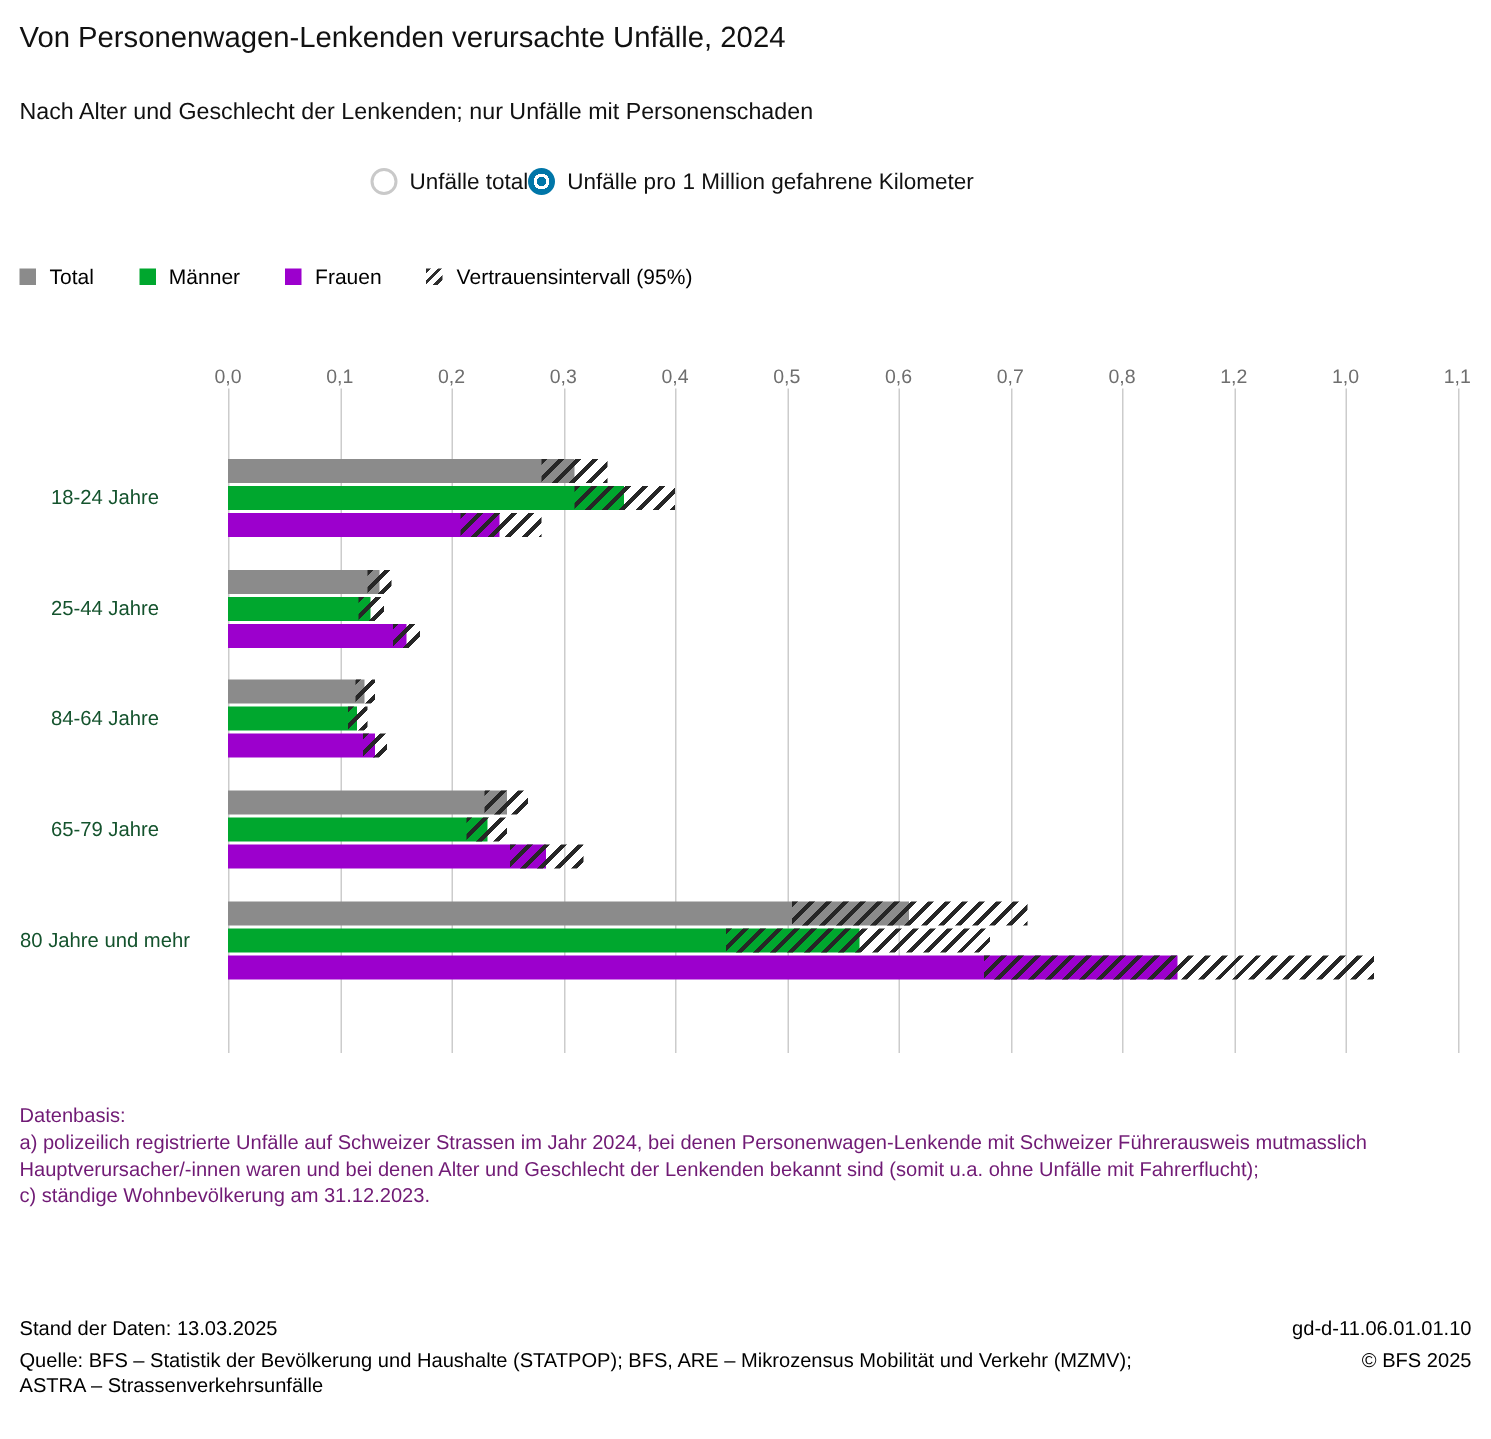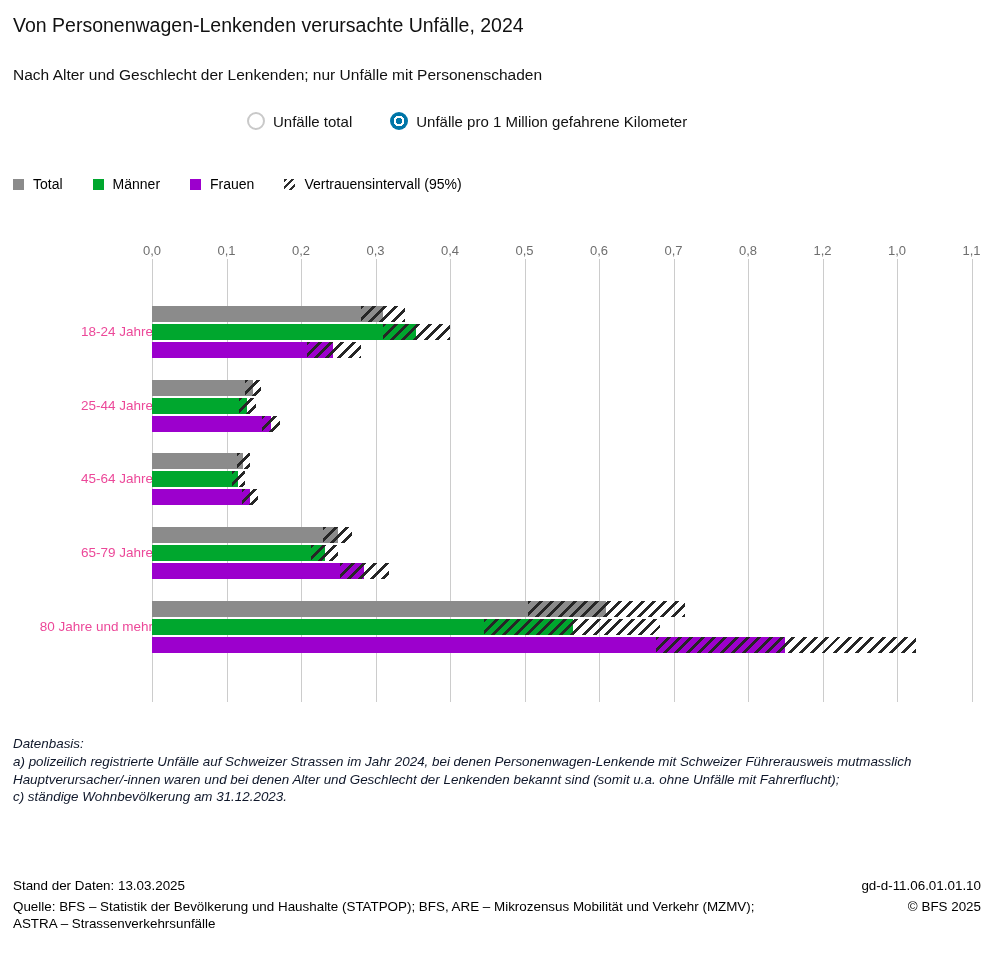--- a/index.html
+++ b/index.html
@@ -1,37 +1,37 @@
 <!DOCTYPE html>
 <html style="--accent: #0076a8;"><head>
 <meta charset="utf-8">
 <style>
   html,body{margin:0;padding:0;background:#fff;}
   body{width:994px;height:959px;overflow:hidden;font-family:"Liberation Sans",sans-serif;color:#1a1a1a;}
   .page{position:relative;width:994px;height:959px;background:#fff;}
   .title{position:absolute;top:14px;left:13px;font-size:19.5px;font-weight:400;color:#111;}
   .subtitle{position:absolute;top:66px;left:13px;font-size:15.5px;font-weight:400;color:#111;}
-  .radio-row{position:absolute;top:112px;left:247px;display:flex;align-items:center;gap:38px;}
+  .radio-row{position:absolute;top:112px;left:247px;display:flex;align-items:center;}
   .radio-item{display:flex;align-items:center;gap:8px;cursor:pointer;}
   .radio{width:18px;height:18px;border-radius:50%;box-sizing:border-box;flex:0 0 auto;}
   .radio-off{border:2px solid #c9c9c9;background:#fff;}
   .radio-on{background:radial-gradient(circle,var(--accent) 0 3.2px,#fff 3.3px 5.2px,var(--accent) 5.3px);}
   .radio-label{font-size:15px;color:#111;}
   .legend{position:absolute;top:176px;left:13px;display:flex;align-items:center;gap:30px;}
   .legend-item{display:flex;align-items:center;gap:9px;cursor:pointer;}
   .swatch{width:11px;height:11px;flex:0 0 auto;}
   .swatch-hatch{background:repeating-linear-gradient(135deg,#2e2e2e 0 2.2px,#fff 2.2px 5.5px);}
   .legend-label{font-size:14px;color:#000000;}
   .chart{position:absolute;top:243px;left:0;width:994px;height:465px;}
   .xtick{position:absolute;top:0;width:44px;margin-left:-22px;text-align:center;font-size:13px;color:#6e6e6e;}
   .gridline{position:absolute;top:16px;width:1px;height:443px;background:#cccccc;}
-  .cat-label{position:absolute;left:13px;width:140px;text-align:right;font-size:13.5px;color:#ec4899;}
+  .cat-label{position:absolute;left:0;width:140px;text-align:center;font-size:13.5px;color:#14532d;}
   .bar{position:absolute;height:16px;}
   .ci{position:absolute;height:16px;background:repeating-linear-gradient(135deg,#262626 0 2.8px,rgba(255,255,255,0) 2.8px 8px);}
-  .footnotes{position:absolute;top:735px;left:13px;width:968px;font-size:13.4px;line-height:1.33;color:#0f172a;font-style:italic;}
+  .footnotes{position:absolute;top:735px;left:13px;width:968px;font-size:13.4px;line-height:1.33;color:#701a75;}
   .meta-row{position:absolute;left:13px;width:968px;display:flex;justify-content:space-between;align-items:flex-start;font-size:13.4px;line-height:1.3;color:#000;}
   .meta-stand{top:877px;}
   .meta-quelle{top:898px;justify-content:space-between;}
   .meta-left{max-width:775px;}
   .meta-right{white-space:nowrap;text-align:right;}
 </style>
 </head>
 <body>
 
 <div class="page">
@@ -100,21 +100,21 @@
       <div class="ci" style="top: 81px; left: 382.95px; width: 67.05px;"></div>
       <div class="bar" style="top: 99px; left: 152px; width: 181.035px; background: rgb(156, 0, 205);"></div>
       <div class="ci" style="top: 99px; left: 306.96px; width: 53.64px;"></div>
       <div class="cat-label" style="top: 154.7px;">25-44 Jahre</div>
       <div class="bar" style="top: 136.7px; left: 152px; width: 100.575px; background: rgb(139, 139, 139);"></div>
       <div class="ci" style="top: 136.7px; left: 245.125px; width: 15.645px;"></div>
       <div class="bar" style="top: 154.7px; left: 152px; width: 94.615px; background: rgb(0, 167, 46);"></div>
       <div class="ci" style="top: 154.7px; left: 239.165px; width: 16.39px;"></div>
       <div class="bar" style="top: 172.7px; left: 152px; width: 119.2px; background: rgb(156, 0, 205);"></div>
       <div class="ci" style="top: 172.7px; left: 262.26px; width: 17.88px;"></div>
-      <div class="cat-label" style="top: 228.4px;">45-64 Jahre</div>
+      <div class="cat-label" style="top: 228.4px;">84-64 Jahre</div>
       <div class="bar" style="top: 210.4px; left: 152px; width: 90.89px; background: rgb(139, 139, 139);"></div>
       <div class="ci" style="top: 210.4px; left: 236.93px; width: 12.665px;"></div>
       <div class="bar" style="top: 228.4px; left: 152px; width: 86.42px; background: rgb(0, 167, 46);"></div>
       <div class="ci" style="top: 228.4px; left: 231.715px; width: 13.41px;"></div>
       <div class="bar" style="top: 246.4px; left: 152px; width: 97.595px; background: rgb(156, 0, 205);"></div>
       <div class="ci" style="top: 246.4px; left: 242.145px; width: 15.645px;"></div>
       <div class="cat-label" style="top: 302.1px;">65-79 Jahre</div>
       <div class="bar" style="top: 284.1px; left: 152px; width: 186.25px; background: rgb(139, 139, 139);"></div>
       <div class="ci" style="top: 284.1px; left: 323.35px; width: 28.31px;"></div>
       <div class="bar" style="top: 302.1px; left: 152px; width: 172.84px; background: rgb(0, 167, 46);"></div>

